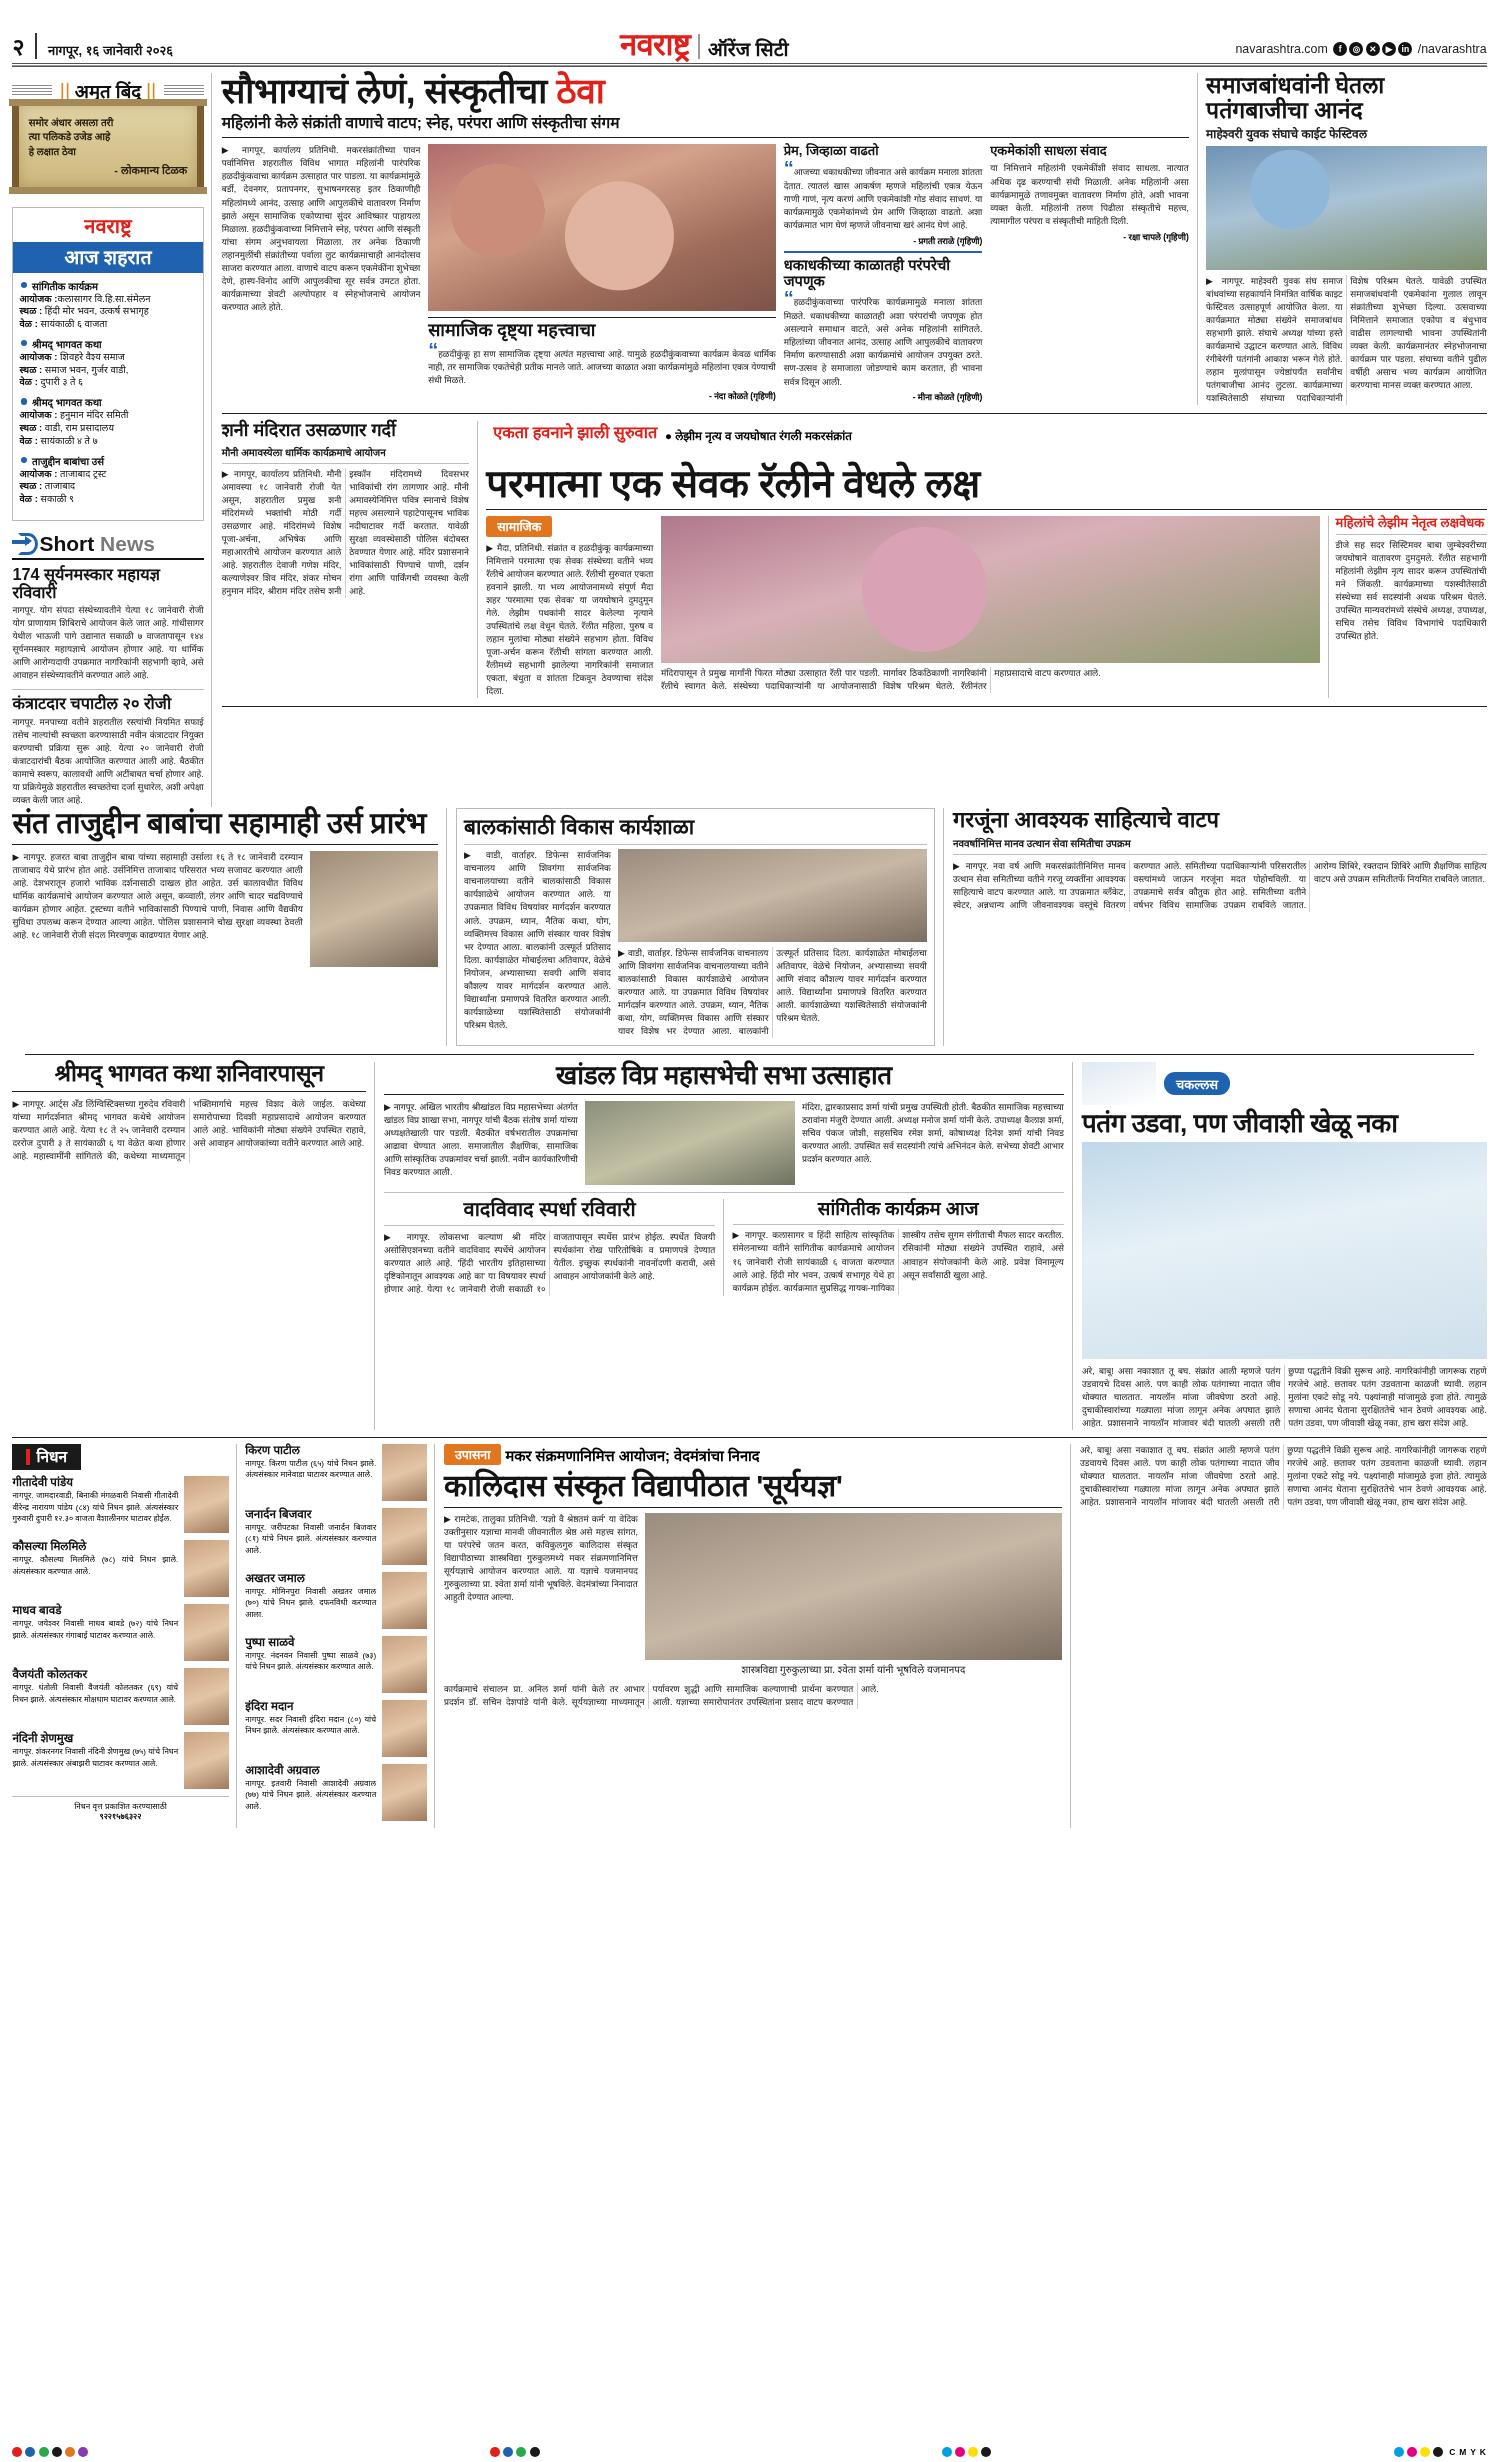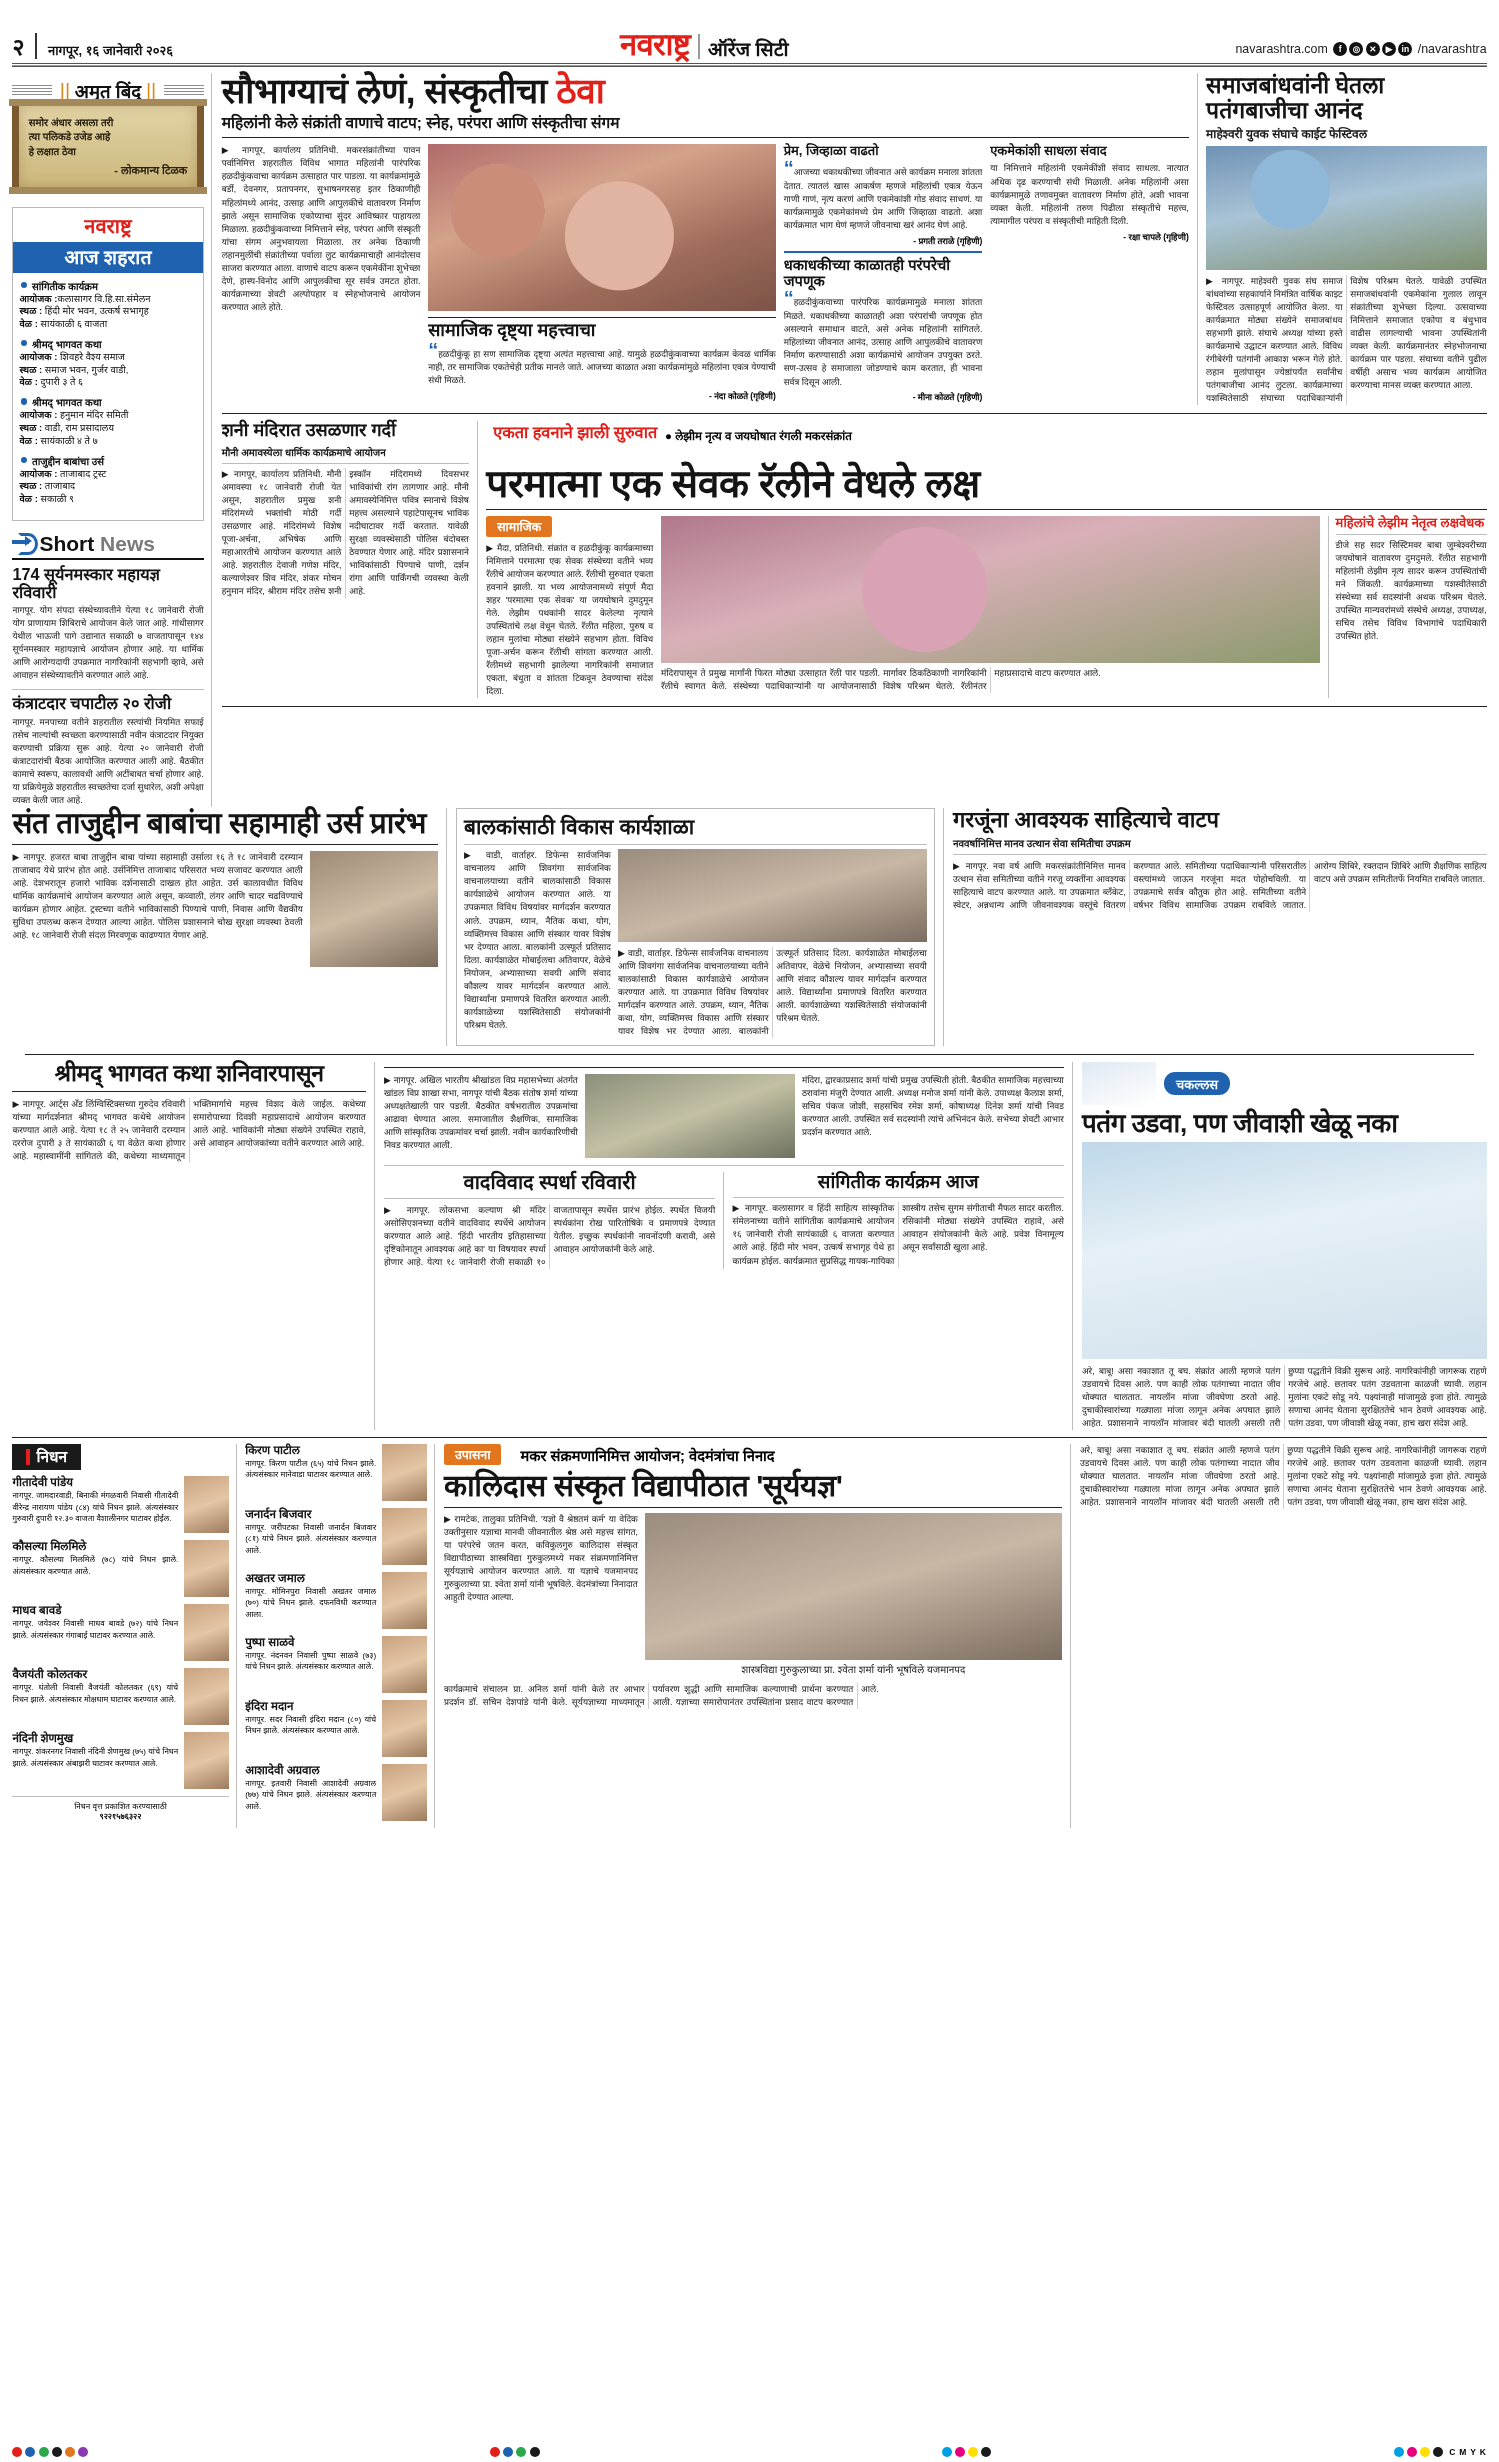--- a/index.html
+++ b/index.html
@@ -408,20 +408,21 @@
 
   <div style="display:flex;">
 
     <div style="width:363px; flex:0 0 363px; padding-right:8.5px; border-right:0.8px solid #bdbdbd;">
       <h1 class="head" style="font-size:23px; text-align:center;">श्रीमद् भागवत कथा शनिवारपासून</h1>
       <div class="hr-dark" style="margin:5.4px 0 5.4px;"></div>
       <div class="body-text two">▶ नागपूर. आर्ट्स अँड लिंग्विस्टिक्सच्या गुरुदेव रविवारी यांच्या मार्गदर्शनात श्रीमद् भागवत कथेचे आयोजन करण्यात आले आहे. येत्या १८ ते २५ जानेवारी दरम्यान दररोज दुपारी ३ ते सायंकाळी ६ या वेळेत कथा होणार आहे. महास्वामींनी सांगितले की, कथेच्या माध्यमातून भक्तिमार्गाचे महत्त्व विशद केले जाईल. कथेच्या समारोपाच्या दिवशी महाप्रसादाचे आयोजन करण्यात आले आहे. भाविकांनी मोठ्या संख्येने उपस्थित राहावे, असे आवाहन आयोजकांच्या वतीने करण्यात आले आहे.</div>
     </div>
 
     <div style="width:698px; flex:0 0 698px; padding:0 8.5px; border-right:0.8px solid #bdbdbd;">
+      <h1 class="head" style="font-size:26px; text-align:center;">खांडल विप्र महासभेची सभा उत्साहात</h1>
       <div class="hr-dark" style="margin:5.4px 0 5.4px;"></div>
       <div style="display:flex; gap:7px;">
         <div style="width:194px; flex:0 0 194px;" class="body-text">▶ नागपूर. अखिल भारतीय श्रीखांडल विप्र महासभेच्या अंतर्गत खांडल विप्र शाखा सभा, नागपूर यांची बैठक संतोष शर्मा यांच्या अध्यक्षतेखाली पार पडली. बैठकीत वर्षभरातील उपक्रमांचा आढावा घेण्यात आला. समाजातील शैक्षणिक, सामाजिक आणि सांस्कृतिक उपक्रमांवर चर्चा झाली. नवीन कार्यकारिणीची निवड करण्यात आली.</div>
         <div style="width:210px; flex:0 0 210px;">
           <div class="photo sq"></div>
         </div>
         <div style="flex:1;" class="body-text">मंदिरा, द्वारकाप्रसाद शर्मा यांची प्रमुख उपस्थिती होती. बैठकीत सामाजिक महत्त्वाच्या ठरावांना मंजुरी देण्यात आली. अध्यक्ष मनोज शर्मा यांनी केले. उपाध्यक्ष कैलाश शर्मा, सचिव पंकज जोशी, सहसचिव रमेश शर्मा, कोषाध्यक्ष दिनेश शर्मा यांची निवड करण्यात आली. उपस्थित सर्व सदस्यांनी त्यांचे अभिनंदन केले. सभेच्या शेवटी आभार प्रदर्शन करण्यात आले.</div>
       </div>
 
       <div class="hr-thin" style="margin:7px 0 6.2px;"></div>
@@ -570,21 +571,21 @@
           <div class="obit-name">आशादेवी अग्रवाल</div>
           <div class="obit-body">नागपूर. इतवारी निवासी आशादेवी अग्रवाल (७७) यांचे निधन झाले. अंत्यसंस्कार करण्यात आले.</div>
         </div>
         <div class="pic">
             <div class="photo portrait"></div>
           </div>
       </div>
     </div>
 
     <div style="width:636px; flex:0 0 636px; padding:0 8.5px; border-right:0.8px solid #bdbdbd;">
-      <div style="display:flex; align-items:center; gap:19px;">
+      <div style="display:flex; align-items:center; gap:4px;">
         <span class="badge-orange">उपासना</span>
         <span style="font-size:14.7px; font-weight:800;">मकर संक्रमणानिमित्त आयोजन; वेदमंत्रांचा निनाद</span>
       </div>
       <h1 class="head" style="font-size:30px; margin-top:4.7px;">
         <span>कालिदास संस्कृत विद्यापीठात </span><span>'सूर्ययज्ञ'</span>
       </h1>
       <div class="hr-dark" style="margin:5.4px 0 5.4px;"></div>
 
       <div style="display:flex; gap:7px;">
         <div style="width:194px; flex:0 0 194px;" class="body-text">▶ रामटेक, तालुका प्रतिनिधी. 'यज्ञो वै श्रेष्ठतमं कर्म' या वेदिक उक्तीनुसार यज्ञाचा मानवी जीवनातील श्रेष्ठ असे महत्त्व सांगत, या परंपरेचे जतन करत, कविकुलगुरु कालिदास संस्कृत विद्यापीठाच्या शास्त्रविद्या गुरुकुलमध्ये मकर संक्रमणानिमित्त सूर्ययज्ञाचे आयोजन करण्यात आले. या यज्ञाचे यजमानपद गुरुकुलाच्या प्रा. श्वेता शर्मा यांनी भूषविले. वेदमंत्रांच्या निनादात आहुती देण्यात आल्या.</div>

